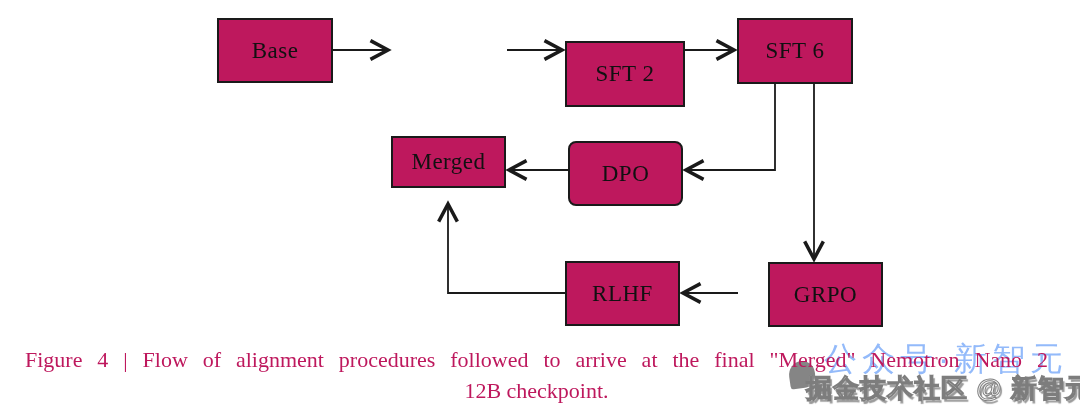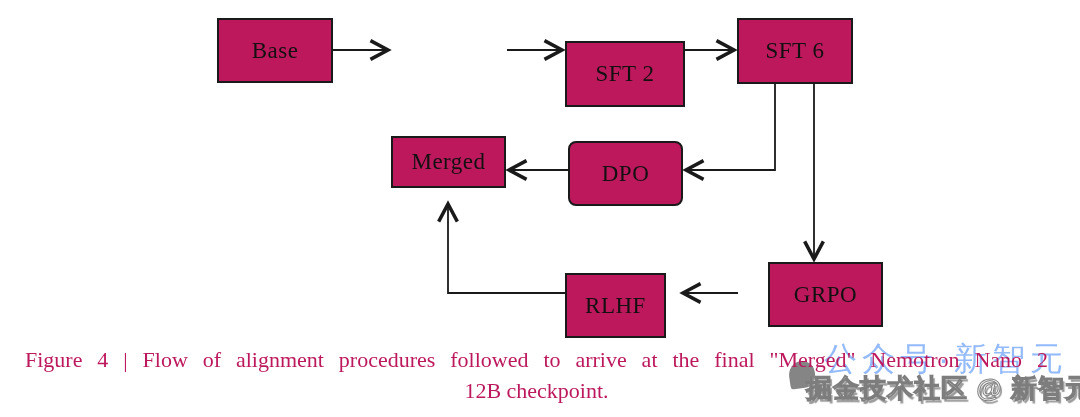--- a/index.html
+++ b/index.html
@@ -120,21 +120,21 @@
     </div>
 
     <div class="node" style="left:391px; top:136px; width:115px; height:52px;">
       <span>Merged</span>
     </div>
 
     <div class="node" style="left:568px; top:141px; width:115px; height:65px;border-radius:8px;">
       <span>DPO</span>
     </div>
 
-    <div class="node" style="left:565px; top:273px; width:101px; height:65px;">
+    <div class="node" style="left:565px; top:261px; width:115px; height:65px;">
       <span>RLHF</span>
     </div>
 
     <div class="node" style="left:768px; top:262px; width:115px; height:65px;">
       <span>GRPO</span>
     </div>
 
   </div>
 
   <div class="ghost-watermark">公众号·新智元</div>

